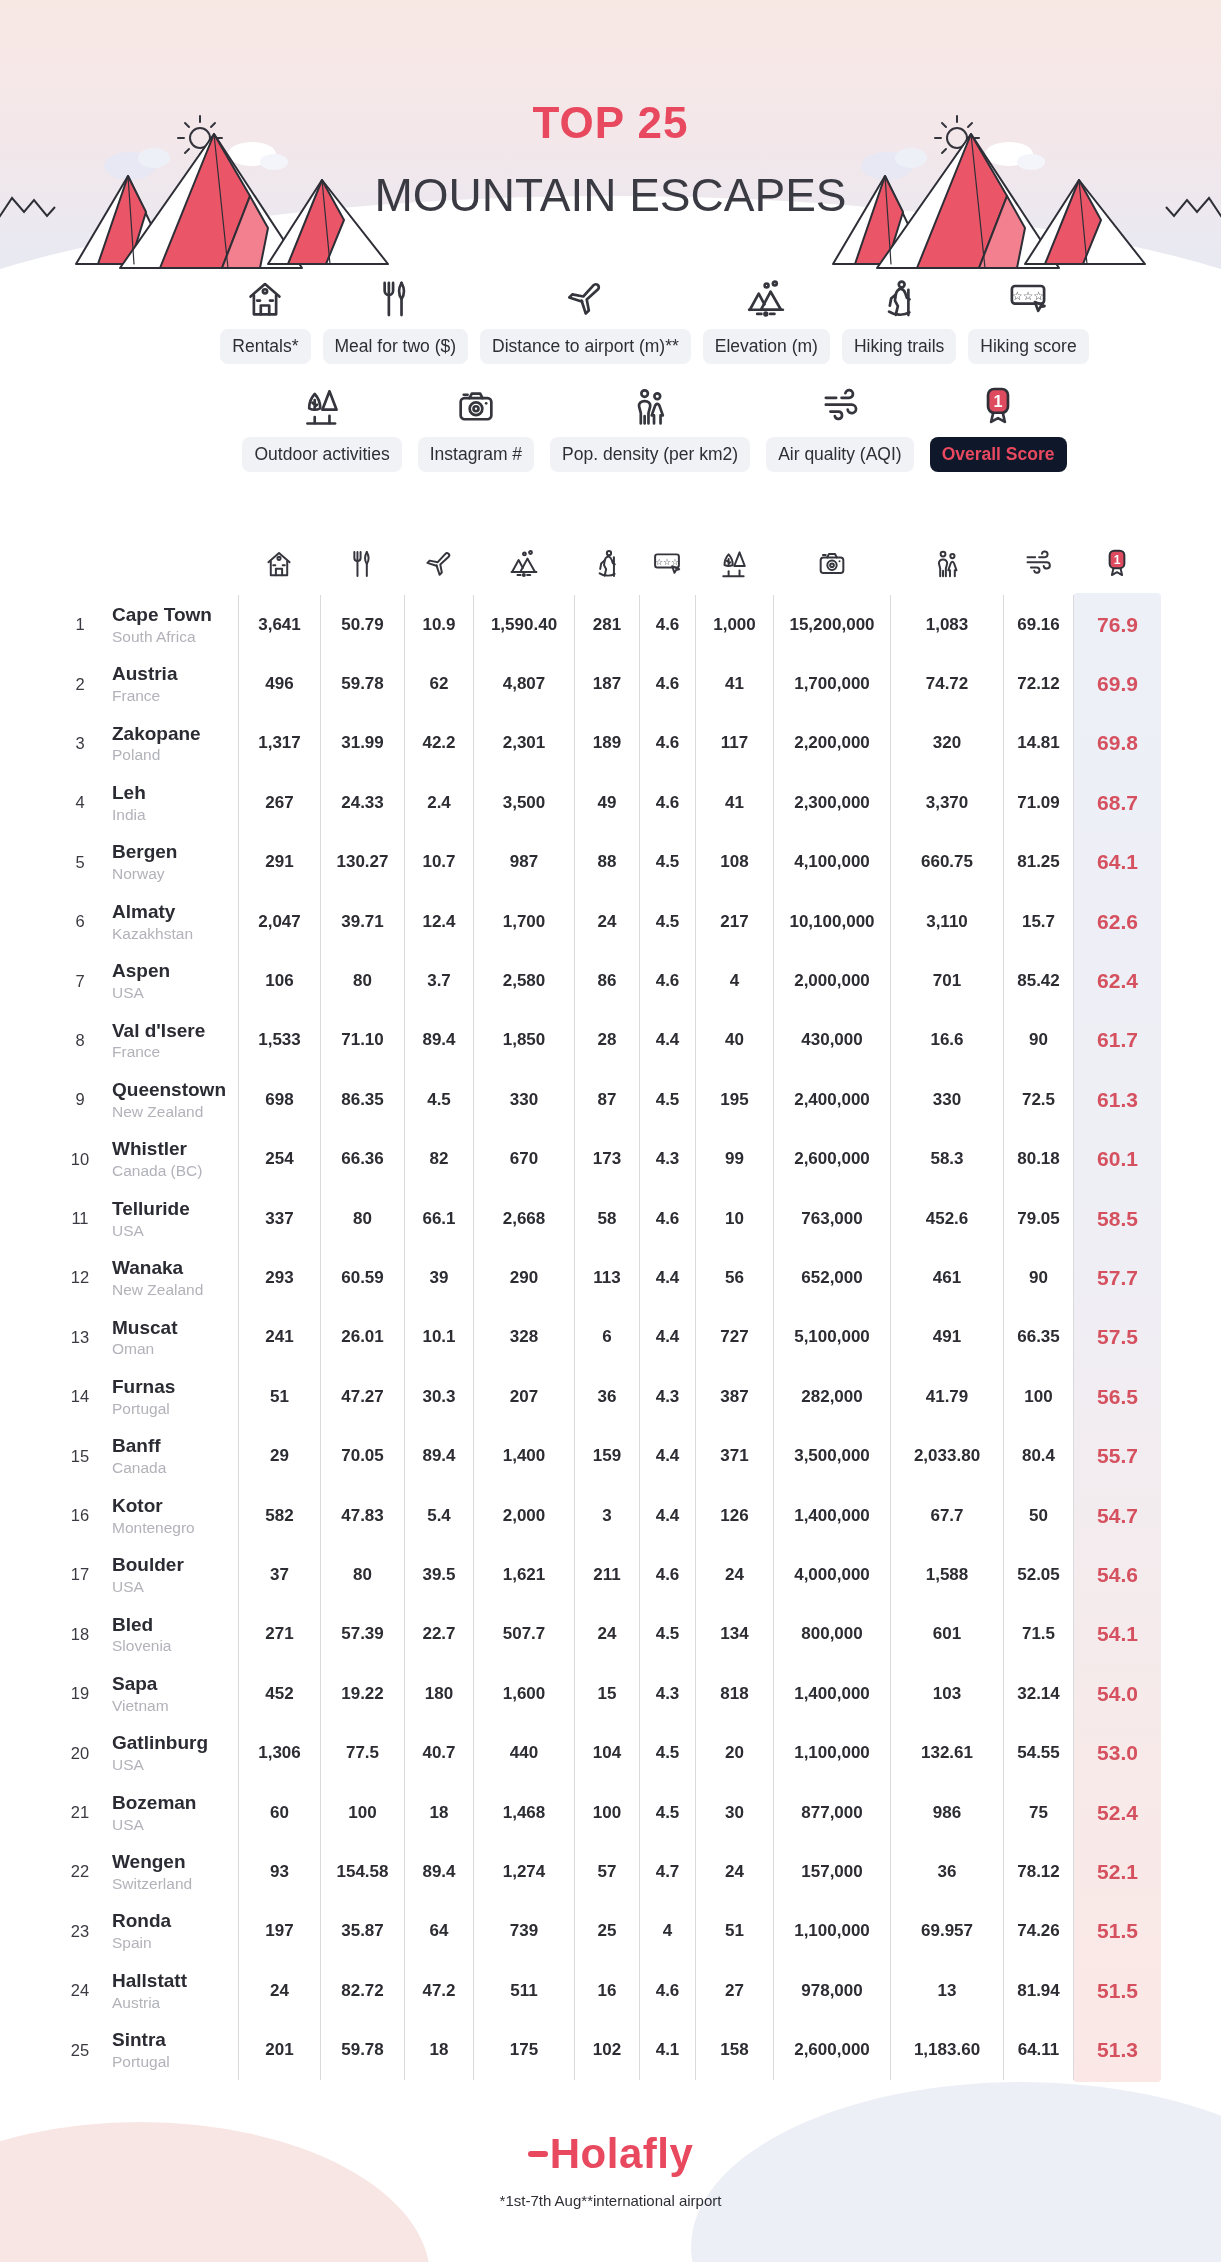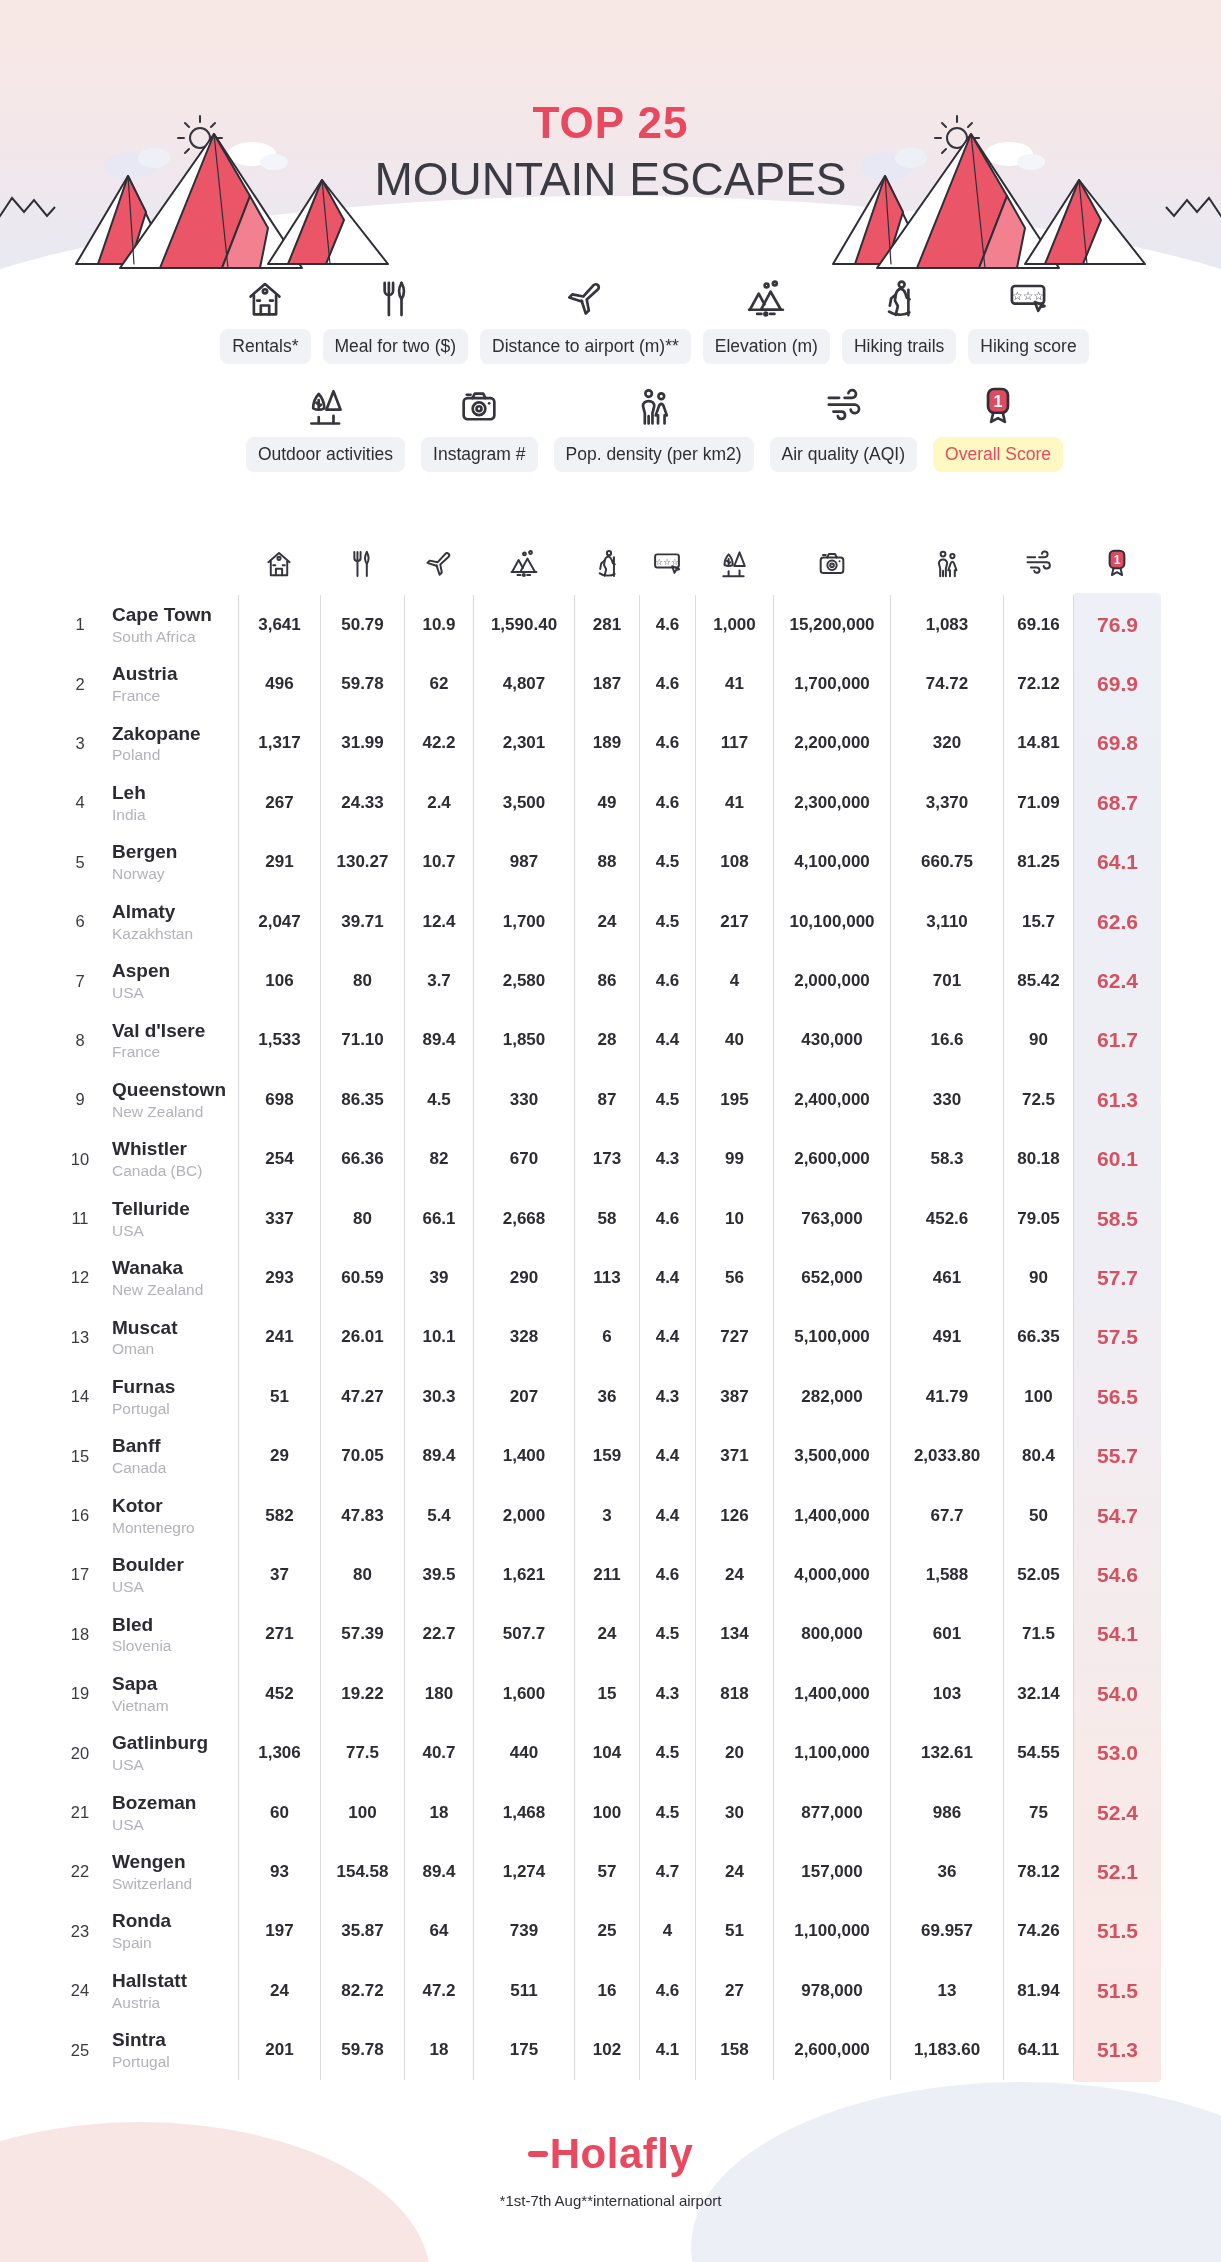--- a/index.html
+++ b/index.html
@@ -6,37 +6,37 @@
   #page{position:relative;width:1221px;height:2262px;overflow:hidden;background:#ffffff;
         font-family:"Liberation Sans",sans-serif;color:#2b2b33;}
 
   
   .hero{position:absolute;top:0;left:0;width:1221px;height:370px;}
   .hero-bg{position:absolute;top:0;left:0;width:100%;height:330px;
            background:linear-gradient(180deg,#f8e8e4 0%,#f3e7ea 42%,#e9e9f2 78%,#e8e9f2 100%);}
   .hero-hill{position:absolute;top:196px;left:-16%;width:132%;height:420px;background:#fff;border-radius:50%;}
   .title-wrap{position:absolute;top:98px;left:0;width:100%;text-align:center;z-index:3;}
   .title-top{font-size:44px;font-weight:800;letter-spacing:1px;color:#e8495f;}
-  .title-main{font-size:46px;font-weight:500;letter-spacing:0px;color:#3a3a43;margin-top:4px;}
+  .title-main{font-size:46px;font-weight:500;letter-spacing:0px;color:#3a3a43;margin-top:20px;}
   .mtns{position:absolute;width:320px;height:160px;top:112px;z-index:2;}
   .mtns.left{left:72px;}
   .mtns.right{left:829px;}
   .edge-zig{position:absolute;top:182px;width:70px;height:44px;z-index:2;}
   .edge-zig.left{left:-4px;}
   .edge-zig.right{right:-4px;transform:scaleX(-1);}
 
   
   .legend{position:absolute;top:276px;left:0;width:100%;z-index:4;padding-left:44px;}
   .legend-row{display:flex;justify-content:center;align-items:flex-end;gap:12px;}
   .legend-row.second{margin-top:20px;gap:16px;}
   .legend-item{display:flex;flex-direction:column;align-items:center;}
   .legend-item .licon{width:46px;height:46px;}
   .legend-label{margin-top:7px;background:#f1f2f6;border-radius:8px;padding:7px 12px;
                 font-size:17.5px;font-weight:500;color:#2e2e35;white-space:nowrap;}
-  .legend-item.accent .legend-label{color:#e8495f;background:#fef9c3;font-weight:400;border-radius:9px;}
+  .legend-item.accent .legend-label{color:#e8495f;background:#0f172a;font-weight:700;}
 
   
   .tablewrap{position:absolute;top:533px;left:60px;width:1101px;z-index:4;}
   .grid{display:grid;grid-template-columns:40px 138px 82px 84px 69px 101px 65px 56px 78px 117px 113px 70px 88px;align-items:center;}
   .icon-row{height:62px;}
   .icon-row .hicon{width:34px;height:34px;justify-self:center;}
   .overall-bg{position:absolute;left:1013px;top:60px;width:88px;height:1489px;border-radius:4px;z-index:0;
               background:linear-gradient(180deg,#edf0f7 0%,#efeef5 45%,#f7eae9 78%,#fbe8e6 100%);}
   #table-body{position:relative;z-index:1;}
   .t-row{height:59.4px;position:relative;}

